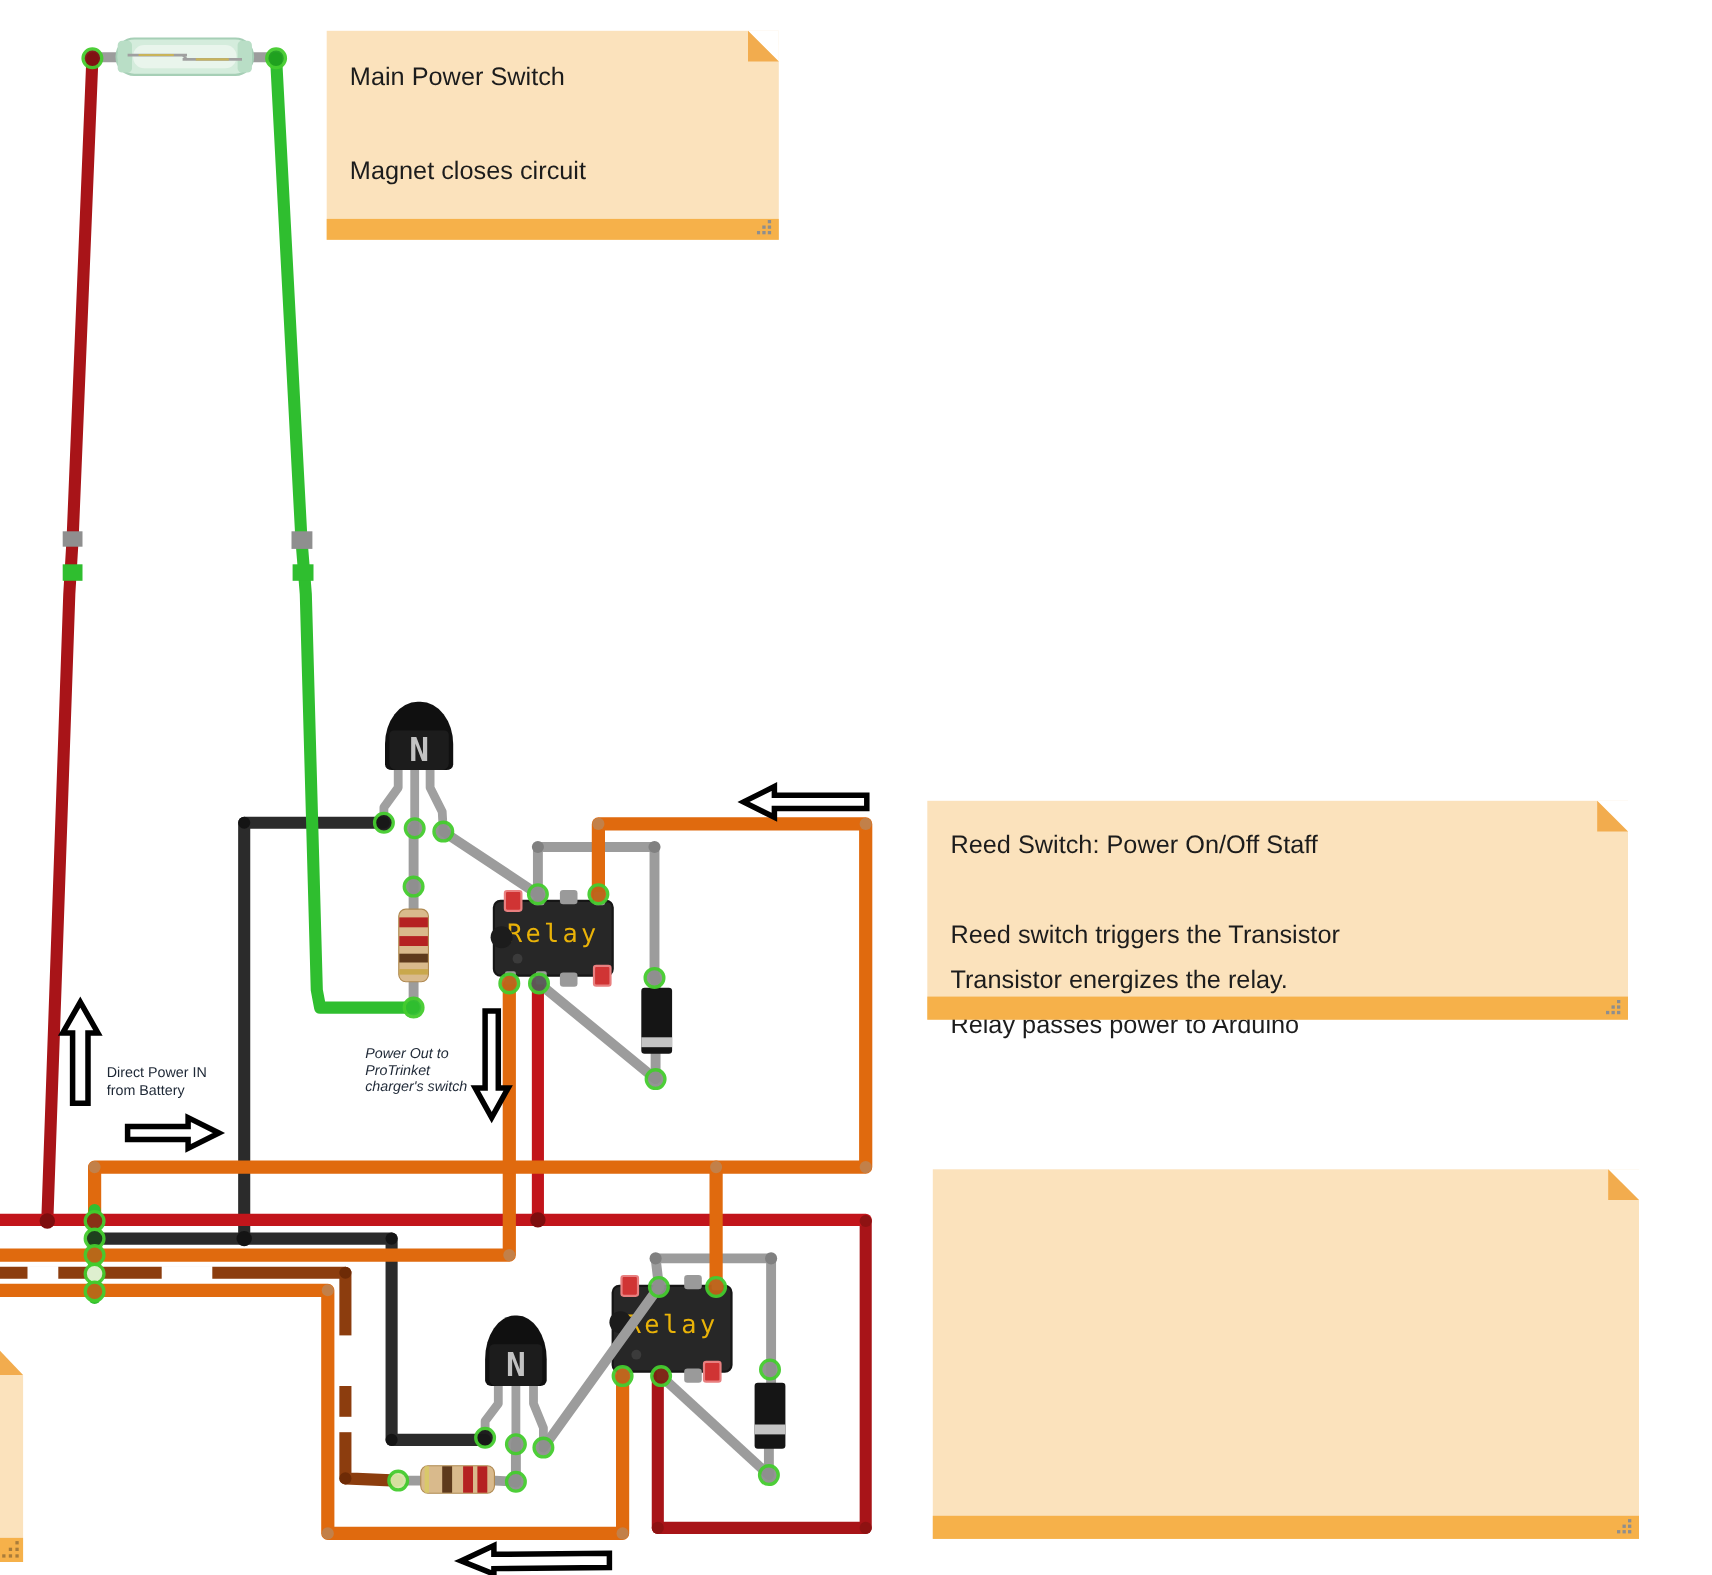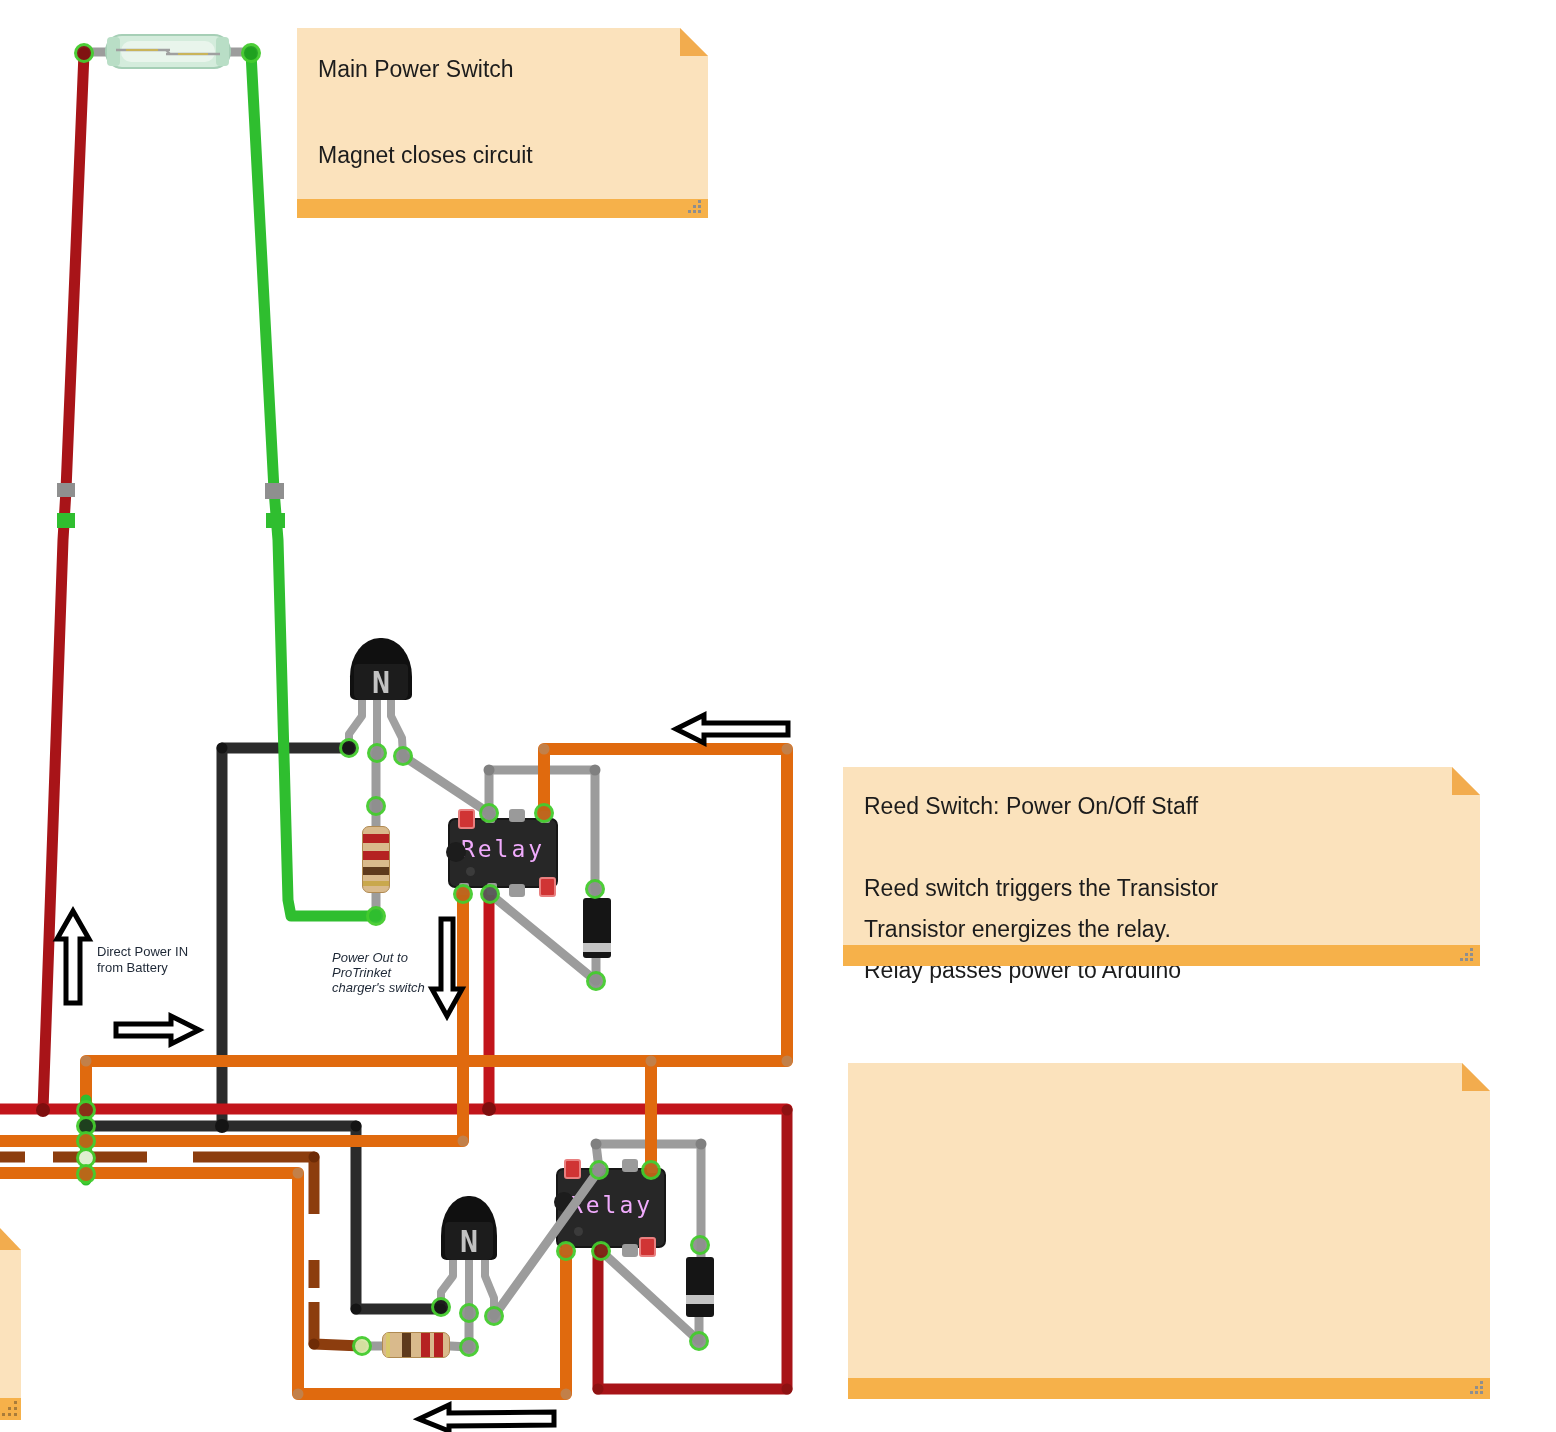--- a/index.html
+++ b/index.html
@@ -24,21 +24,21 @@
   .cmp{position:absolute;box-sizing:border-box;}
   .transistor{background:#101010;border-radius:48% 48% 10% 10%/62% 62% 8% 8%;}
   .transistor .panel{position:absolute;left:4px;right:4px;top:26px;bottom:0;background:#1c1c1c;
                      border-radius:4px 4px 6px 6px;}
   .transistor .tlogo{position:absolute;left:0;right:0;top:26px;bottom:0;display:flex;align-items:center;
                      justify-content:center;color:#c2c2c2;font-family:"DejaVu Sans Mono",monospace;
                      font-weight:bold;font-size:30px;}
   .resistor{background:#d9ba8c;border:1px solid #b08a52;border-radius:7px;}
   .rs{position:absolute;}
   .relay{background:#272727;border:2px solid #161616;border-radius:7px;}
-  .relay .rlabel{display:block;text-align:center;color:#f0abfc;font-family:"DejaVu Sans Mono",monospace;
+  .relay .rlabel{display:block;text-align:center;color:#eab308;font-family:"DejaVu Sans Mono",monospace;
                  font-size:23px;letter-spacing:3px;}
   .relay .hole{position:absolute;left:-4px;top:22px;width:20px;height:20px;border-radius:50%;background:#1c1c1c;}
   .relay .speck{position:absolute;left:16px;bottom:10px;width:9px;height:9px;border-radius:50%;background:#3b3b3b;}
   .pin{position:absolute;width:10px;height:12px;background:#9a9a9a;border-radius:2px;}
   .pin.top{top:-9px;} .pin.bot{bottom:-9px;}
   .tab{position:absolute;width:16px;height:13px;background:#9a9a9a;border-radius:3px;}
   .tab.top{top:-11px;} .tab.bot{bottom:-11px;}
   .pinx{position:absolute;width:13px;height:16px;background:#d03434;border:2px solid #e87f7f;border-radius:3px;}
   .pinx.top{top:-11px;} .pinx.bot{bottom:-11px;}
   .diode{background:#151515;border-radius:3px;}
@@ -292,21 +292,21 @@
             <rect x="0" y="10" width="3" height="3"></rect>
         <rect x="5" y="10" width="3" height="3"></rect>
             <rect x="10" y="10" width="3" height="3"></rect>
           </g>
       </svg>
     </div>
     <div class="fold-cut"></div>
     <div class="fold-flap"></div>
   </div>
 
-  <div class="note" style="left:843px;top:767px;width:637px;height:199px;">
+  <div class="note" style="left:843px;top:728px;width:637px;height:199px;">
     <div class="note-text" style="top:19px;line-height:41px;">Reed Switch: Power On/Off Staff
 
 Reed switch triggers the Transistor
 Transistor energizes the relay.
 Relay passes power to Arduino</div>
     <div class="note-bar" style="height:21px;">
       <svg class="grip" width="16" height="16">
         <g fill="#8e8e8e">
             <rect x="10" y="0" width="3" height="3"></rect>
             <rect x="5" y="5" width="3" height="3"></rect>
@@ -348,19 +348,19 @@
             <rect x="7" y="6" width="3" height="3"></rect>
         <rect x="13" y="6" width="3" height="3"></rect>
             <rect x="1" y="12" width="3" height="3"></rect>
         <rect x="7" y="12" width="3" height="3"></rect>
             <rect x="13" y="12" width="3" height="3"></rect>
           </g>
       </svg>
     </div>
   </div>
 
-  <div class="paint-text" style="left:97px;top:944px;">Direct Power IN
+  <div class="paint-text" style="left:97px;top:967px;">Direct Power IN
 from Battery</div>
   <div class="paint-text" style="left:332px;top:950px;line-height:15px;font-style:italic;">Power Out to
 ProTrinket
 charger's switch</div>
 
 </div>
 
 </body></html>

